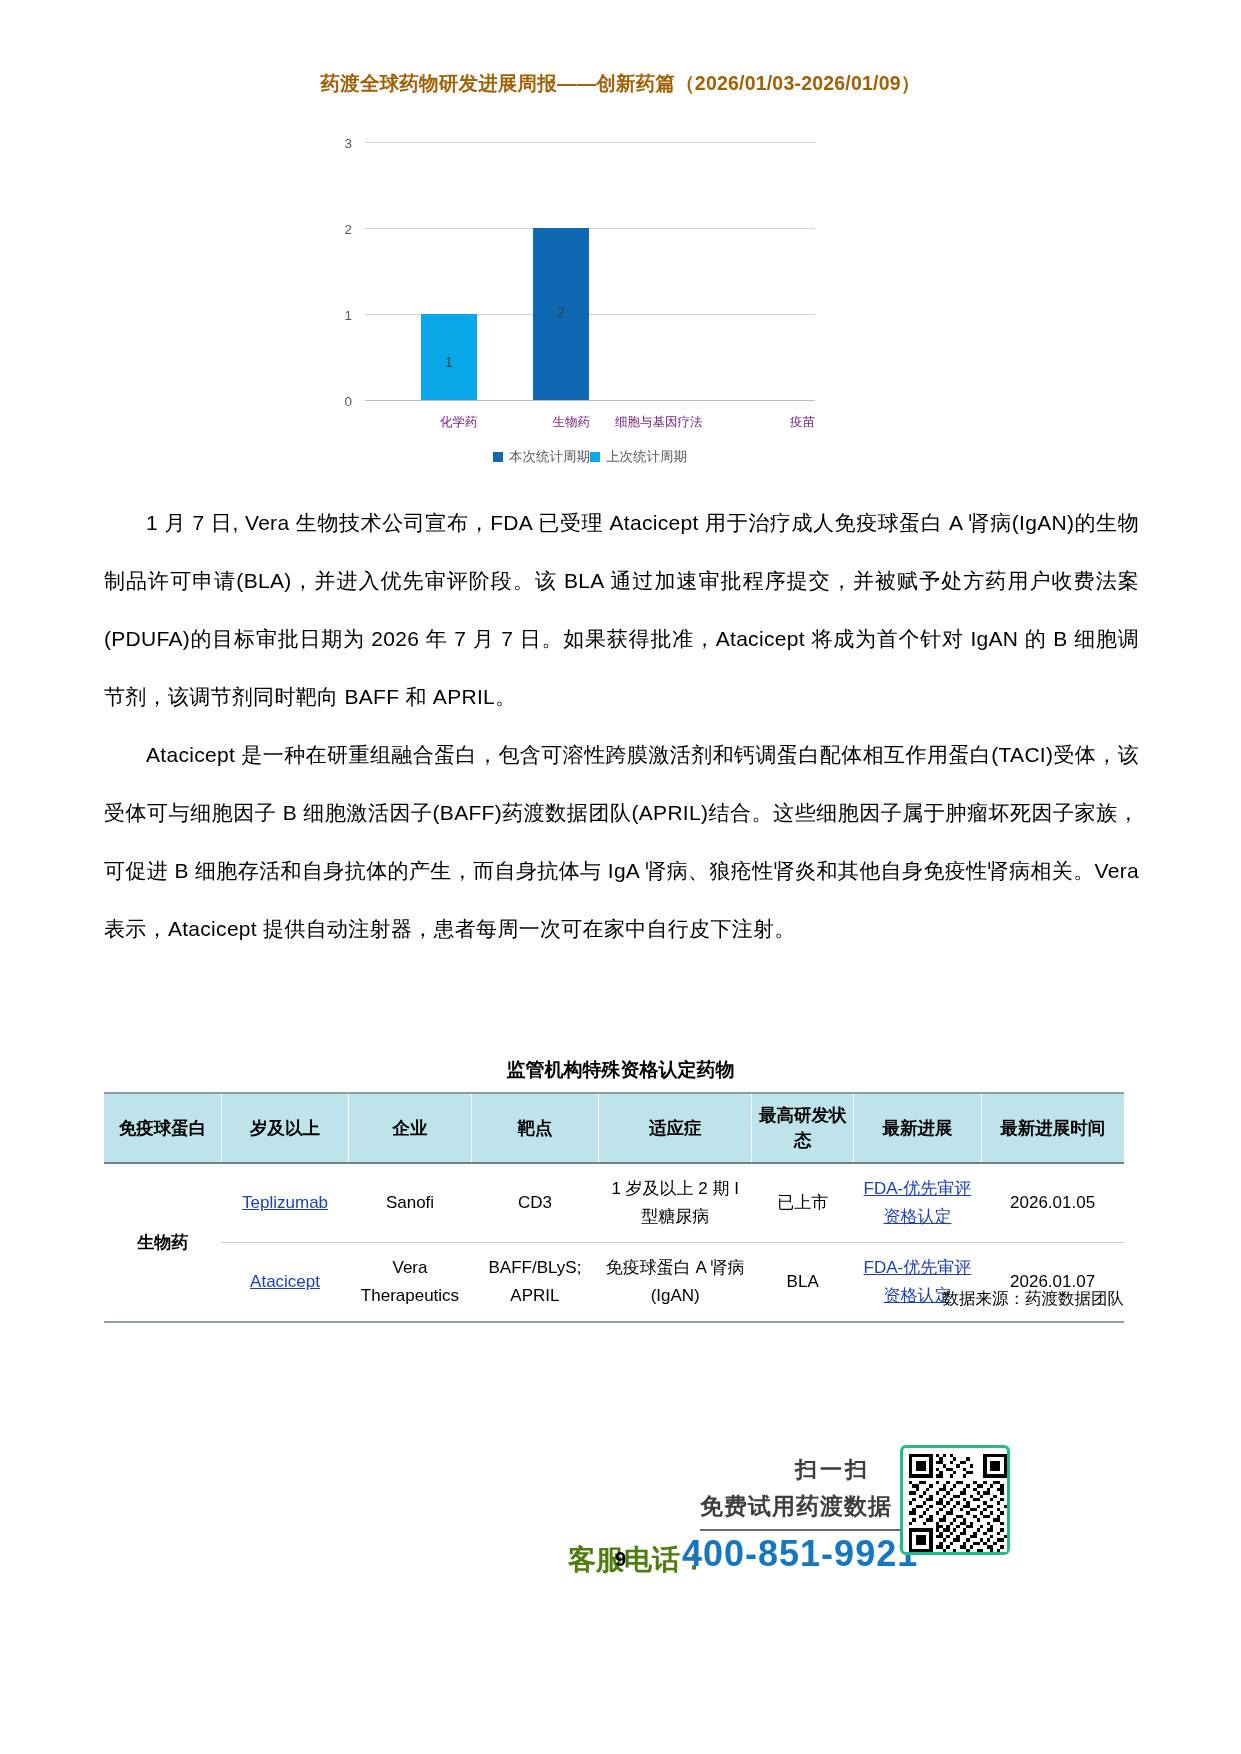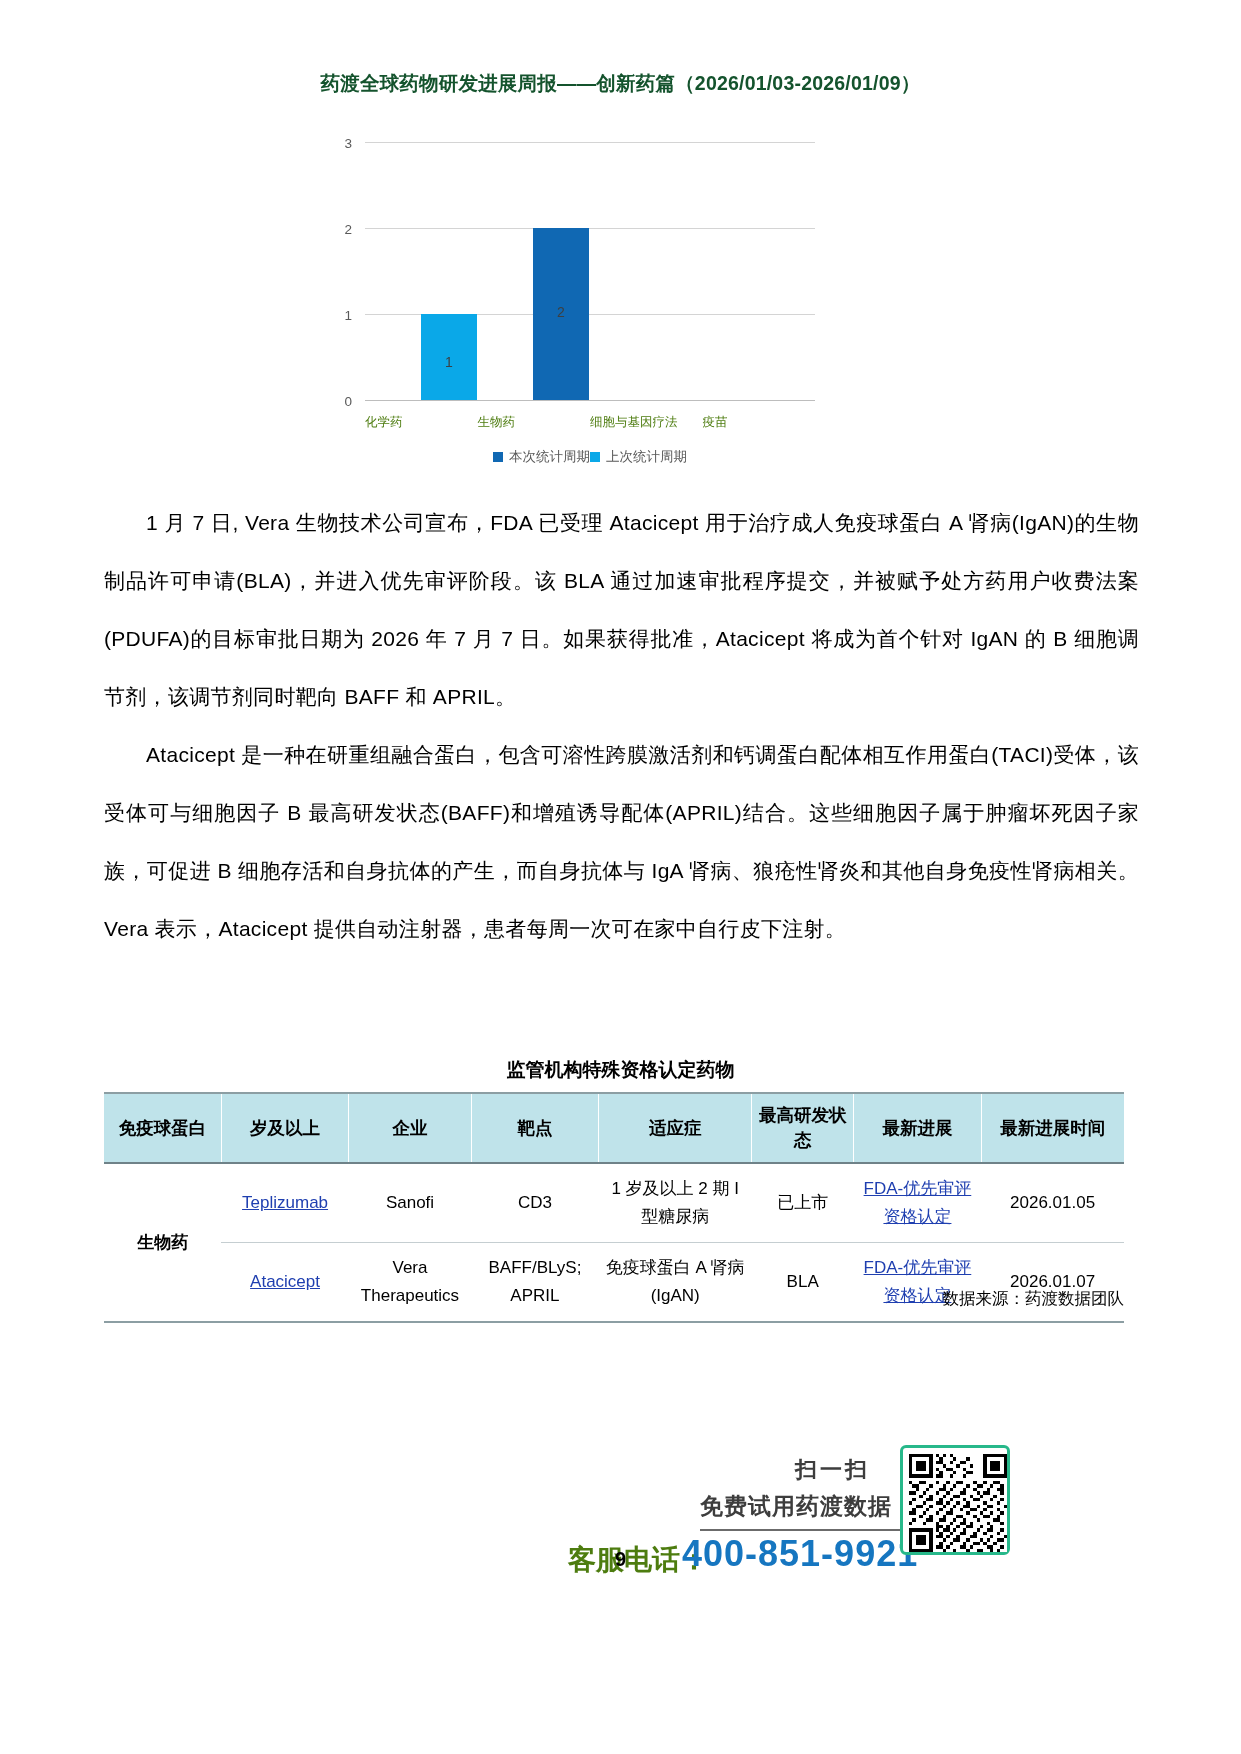--- a/index.html
+++ b/index.html
@@ -11,21 +11,21 @@
     color:#000;
     position:relative;
     overflow:hidden;
   }
 
   
   .doc-header{
     position:absolute; top:70px; left:0; width:1241px;
     text-align:center;
     font-size:19.5px; font-weight:bold;
-    color:#14532d;
+    color:#a16207;
     letter-spacing:.2px;
   }
 
   
   .chart-wrap{
     position:absolute; left:300px; top:128px;
     width:520px; height:360px;
   }
   .plot{
     position:absolute; left:65px; top:14px;
@@ -44,21 +44,21 @@
   .bar{ position:absolute; bottom:0; }
   .bar-label{
     position:absolute; width:100%; text-align:center;
     font-size:14px; color:#3c4043; top:6px;
   }
   .xlabels{
     position:absolute; left:65px; top:286px; width:450px;
     display:flex;
   }
   .xlabels > div{
-    flex:1; text-align:left; font-size:12.5px; color:#4d7c0f;
+    flex:1; text-align:right; font-size:12.5px; color:#701a75;
   }
   .legend{
     position:absolute; left:65px; top:320px; width:450px;
     display:flex; justify-content:center; 
     font-size:13.5px; color:#595959;
   }
   .legend .item{ display:flex; align-items:center; gap:6px; }
   .legend .swatch{ width:10px; height:10px; display:inline-block; }
 
   
@@ -183,21 +183,21 @@
     </div>
     <div class="item">
       <span class="swatch" style="background:#0aa8e8;"></span>
       <span>上次统计周期</span>
     </div>
   </div>
 </div>
 
 <div class="para" style="top:494px;"><span class="indent"></span><span>1 月 7 日, Vera 生物技术公司宣布，FDA 已受理 Atacicept 用于治疗成人免疫球蛋白 A 肾病(IgAN)的生物制品许可申请(BLA)，并进入优先审评阶段。该 BLA 通过加速审批程序提交，并被赋予处方药用户收费法案(PDUFA)的目标审批日期为 2026 年 7 月 7 日。如果获得批准，Atacicept 将成为首个针对 IgAN 的 B 细胞调节剂，该调节剂同时靶向 BAFF 和 APRIL。</span></div>
 
-<div class="para" style="top:726px;"><span class="indent"></span><span>Atacicept 是一种在研重组融合蛋白，包含可溶性跨膜激活剂和钙调蛋白配体相互作用蛋白(TACI)受体，该受体可与细胞因子 B 最高研发状态(BAFF)和增殖诱导配体(APRIL)结合。这些细胞因子属于肿瘤坏死因子家族，可促进 B 细胞存活和自身抗体的产生，而自身抗体与 IgA 肾病、狼疮性肾炎和其他自身免疫性肾病相关。Vera 表示，Atacicept 提供自动注射器，患者每周一次可在家中自行皮下注射。</span></div>
+<div class="para" style="top:726px;"><span class="indent"></span><span>Atacicept 是一种在研重组融合蛋白，包含可溶性跨膜激活剂和钙调蛋白配体相互作用蛋白(TACI)受体，该受体可与细胞因子 B 细胞激活因子(BAFF)药渡数据团队(APRIL)结合。这些细胞因子属于肿瘤坏死因子家族，可促进 B 细胞存活和自身抗体的产生，而自身抗体与 IgA 肾病、狼疮性肾炎和其他自身免疫性肾病相关。Vera 表示，Atacicept 提供自动注射器，患者每周一次可在家中自行皮下注射。</span></div>
 
 <div class="table-title" style="top:1057px;">监管机构特殊资格认定药物</div>
 
 <table class="reg" style="top:1092px;">
   <colgroup>
     <col style="width:11.5%">
     <col style="width:12.5%">
     <col style="width:12%">
     <col style="width:12.5%">
     <col style="width:15%">

